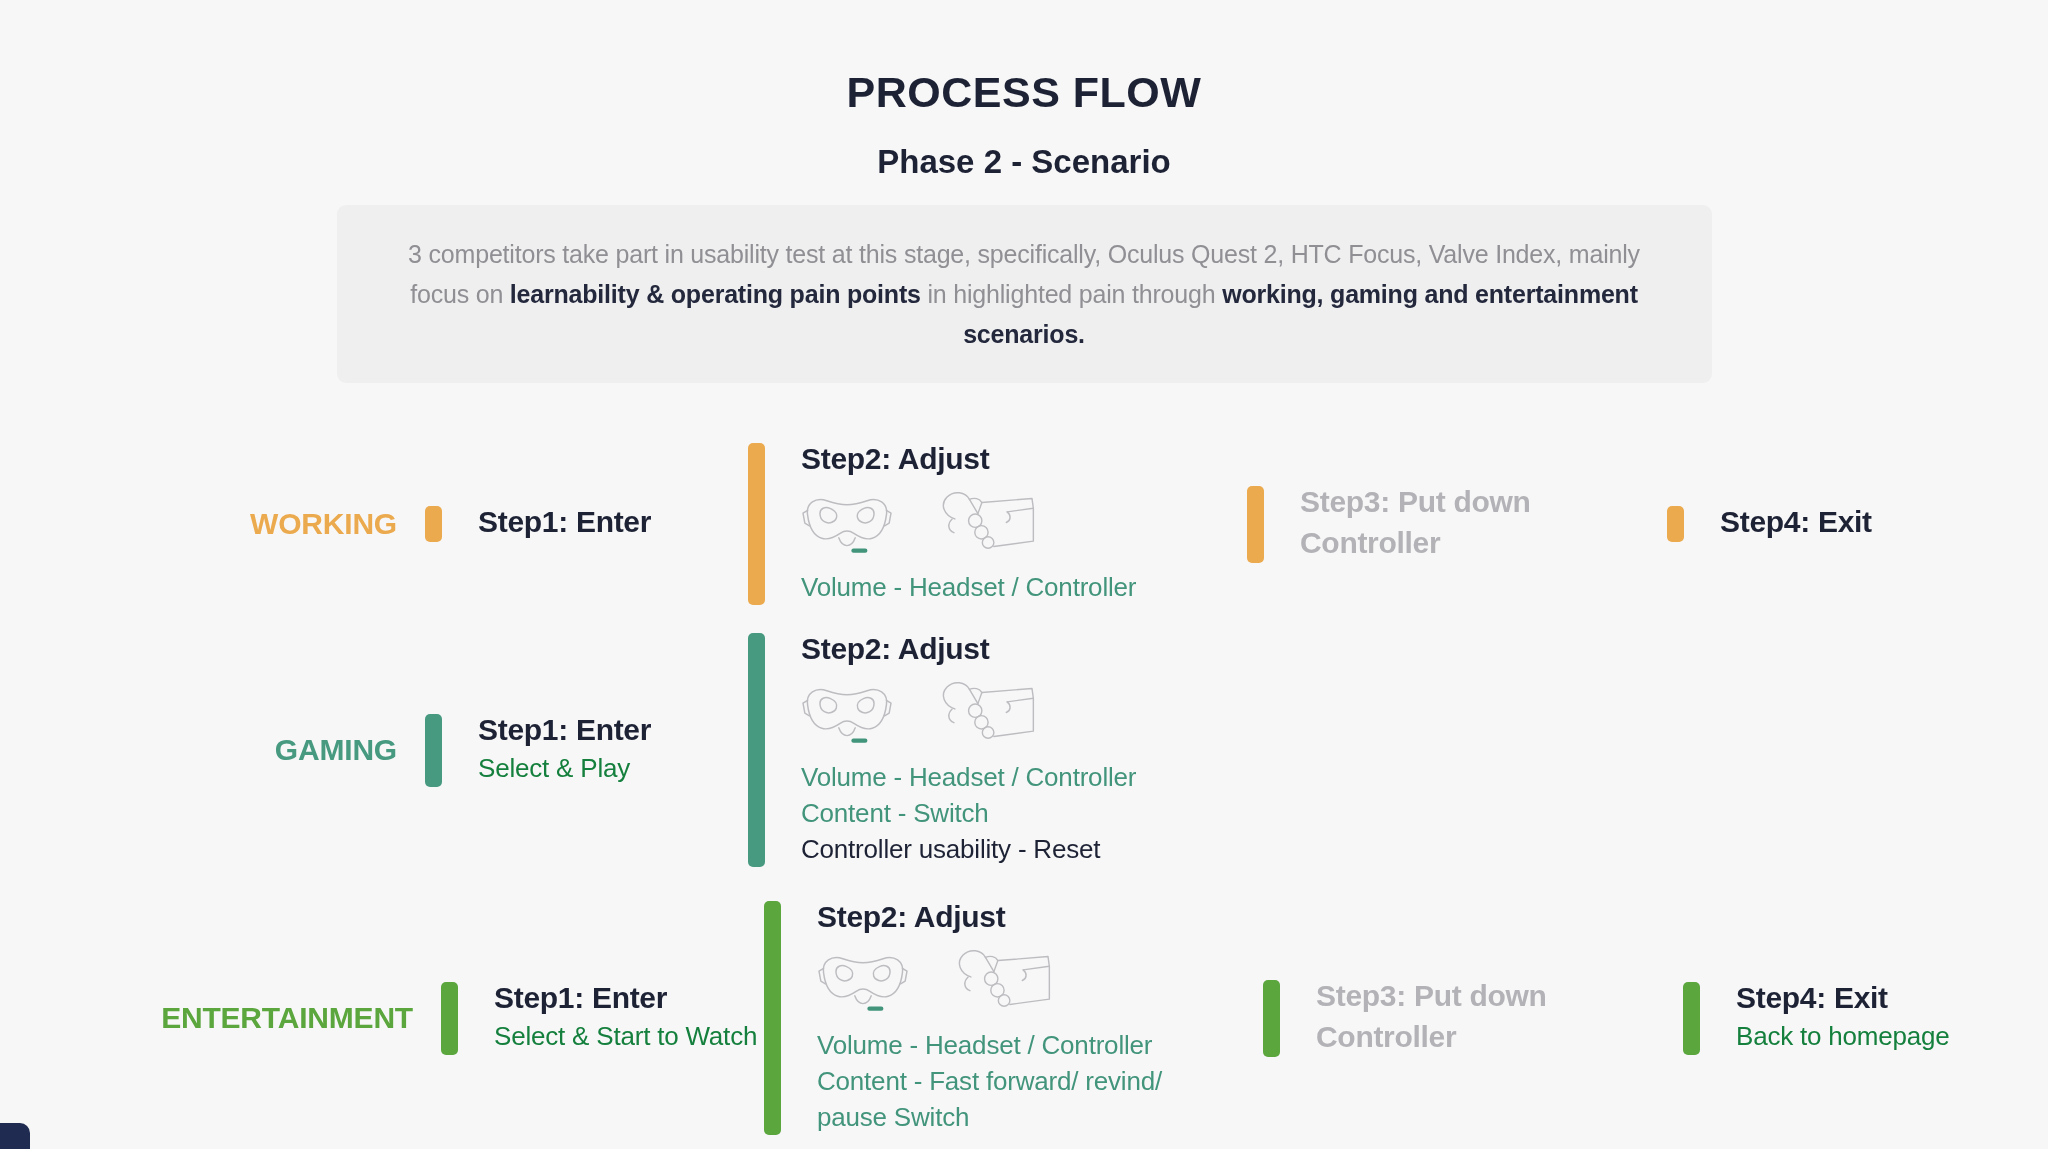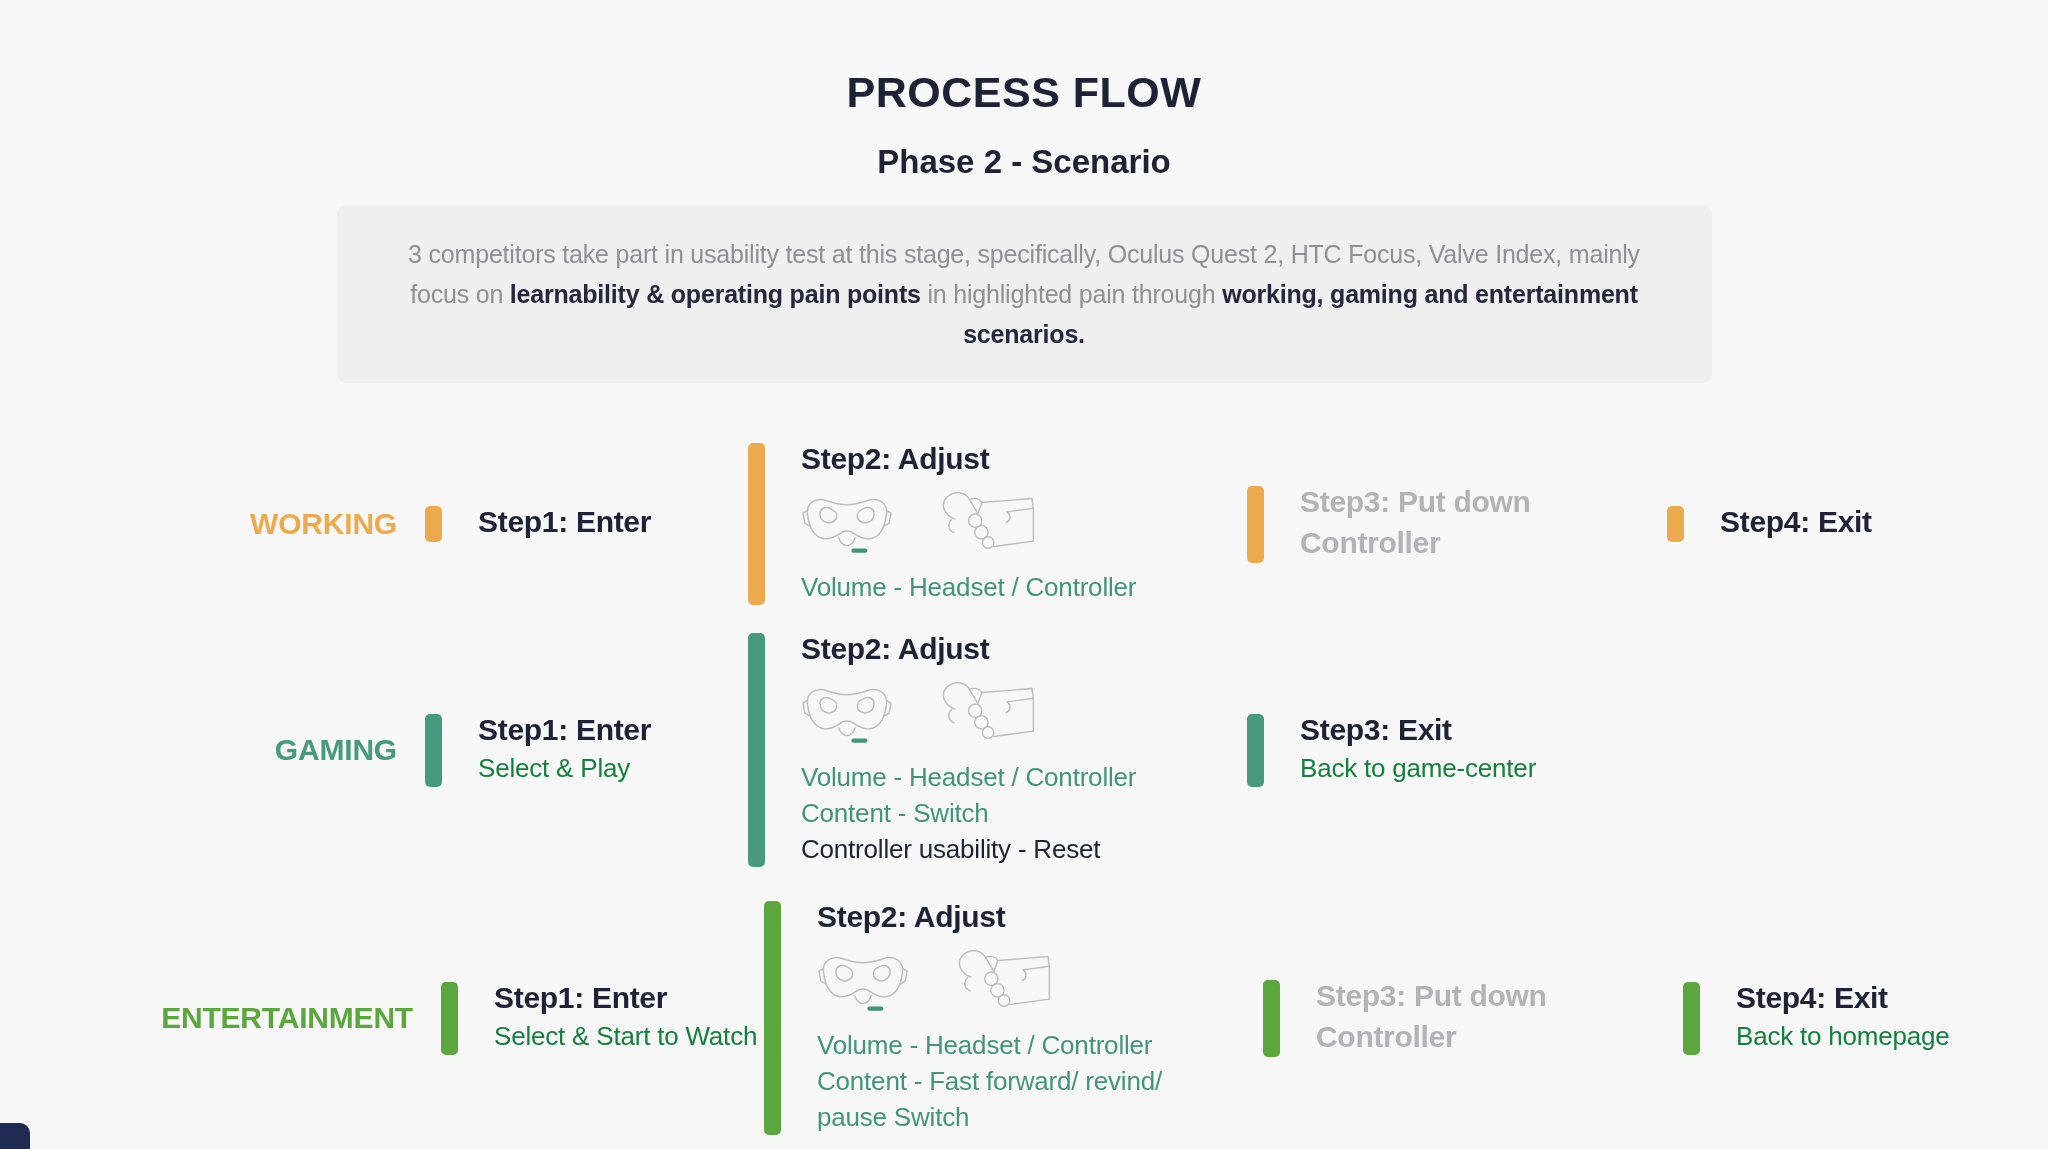--- a/index.html
+++ b/index.html
@@ -222,27 +222,20 @@
         <path d="M84 67 L128.5 61 L128.5 24"></path>
       </g>
     </svg>
               </span>
             </div>
             <div class="hl">Volume - Headset / Controller</div>
             <div class="hl">Content - Switch</div>
             <div class="note">Controller usability - Reset</div>
           </div>
         </div>
-        <div class="col col3">
-          <div class="bar" style="background: rgb(71, 154, 128);"></div>
-          <div class="sbody">
-            <div class="stitle">Step3: Exit</div>
-            <div class="sub">Back to game-center</div>
-          </div>
-        </div>
         <div class="col col4"></div>
       </div>
       <div class="row row-entertainment">
         <div class="rlabel" style="color: rgb(91, 166, 61); padding-left: 16px;">ENTERTAINMENT</div>
         <div class="col col1">
           <div class="bar" style="background: rgb(91, 166, 61);"></div>
           <div class="sbody">
             <div class="stitle">Step1: Enter</div>
             <div class="sub">Select &amp; Start to Watch</div>
           </div>

